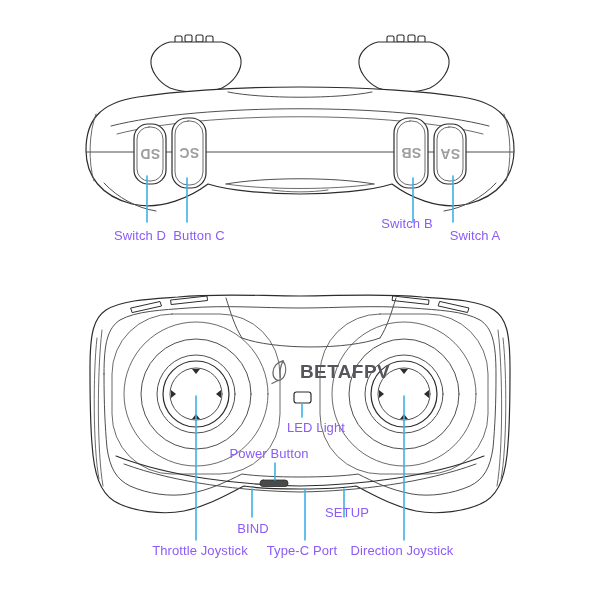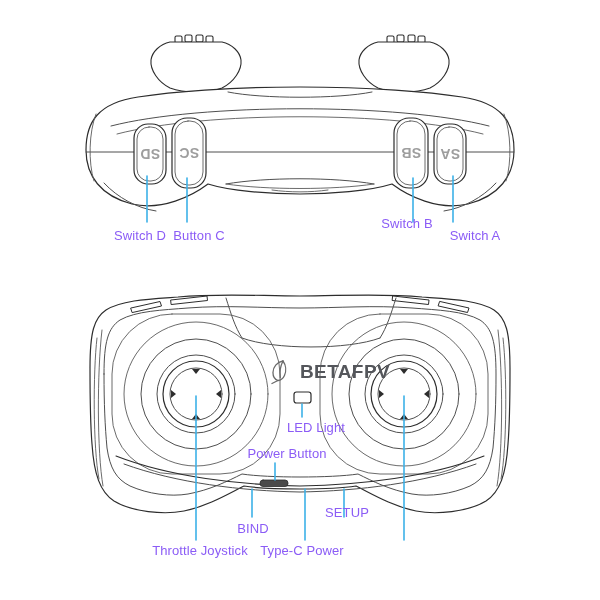--- a/index.html
+++ b/index.html
@@ -230,19 +230,20 @@
     </svg>
     <span class="logo-text">BETAFPV</span>
   </div>
 
   <div class="callout" style="left:140px;top:228px">Switch D</div>
   <div class="callout" style="left:199px;top:228px">Button C</div>
   <div class="callout" style="left:407px;top:216px">Switch B</div>
   <div class="callout" style="left:475px;top:228px">Switch A</div>
 
   <div class="callout" style="left:316px;top:420px">LED Light</div>
-  <div class="callout" style="left:287px;top:446px">Power Button</div>
+  <div class="callout" style="left:269px;top:446px">Power Button</div>
   <div class="callout" style="left:253px;top:521px">BIND</div>
   <div class="callout" style="left:347px;top:505px">SETUP</div>
-  <div class="callout" style="left:302px;top:543px">Type-C Power</div>
+  <div class="callout" style="left:302px;top:543px">Type-C Port</div>
   <div class="callout" style="left:200px;top:543px">Throttle Joystick</div>
+  <div class="callout" style="left:402px;top:543px">Direction Joystick</div>
 
 </div>
 
 </body></html>

